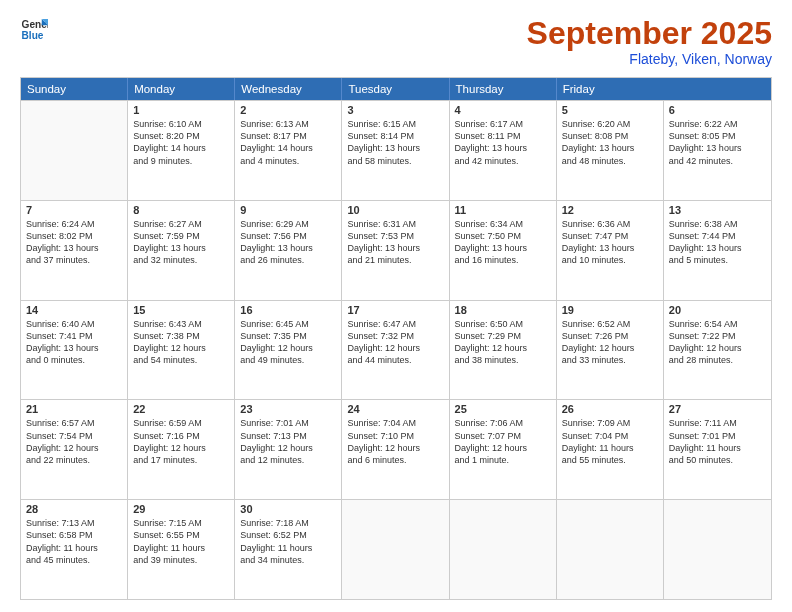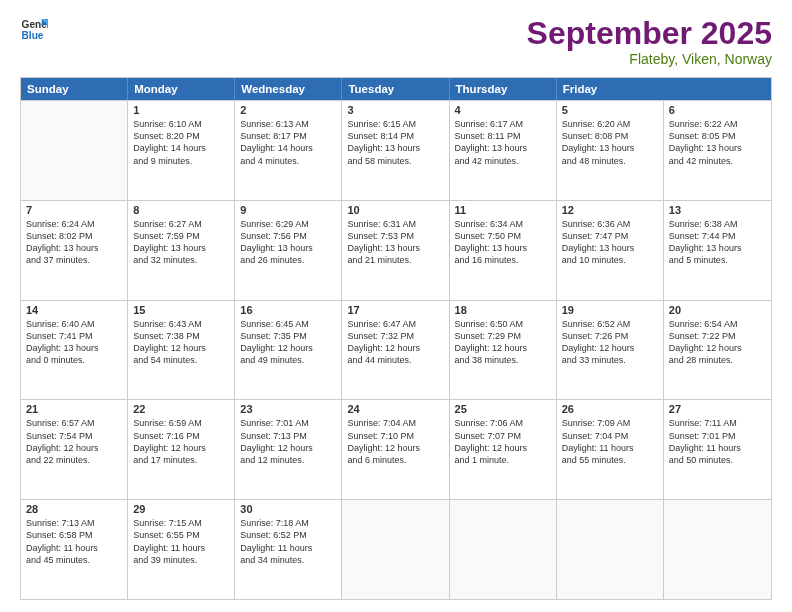--- a/index.html
+++ b/index.html
@@ -31,42 +31,42 @@
     .logo-icon {
       width: 28px;
       height: 28px;
     }
     .title-block {
       text-align: right;
     }
     .month-title {
       font-size: 32px;
       font-weight: bold;
-      color: #701a75;
+      color: #c2410c;
       line-height: 1.1;
     }
     .location {
       font-size: 14px;
-      color: #4d7c0f;
+      color: #1d4ed8;
     }
     .calendar {
       flex: 1;
       display: flex;
       flex-direction: column;
       border: 1px solid #ccc;
     }
     .cal-header-row {
       display: grid;
       grid-template-columns: repeat(7, 1fr);
       background: #2e6db4;
     }
     .cal-header-cell {
       color: #fff;
       font-size: 11.5px;
-      font-weight: bold;
+      font-weight: normal;
       padding: 5px 6px;
       text-align: left;
       border-right: 1px solid #5588cc;
     }
     .cal-header-cell:last-child { border-right: none; }
     .cal-body {
       flex: 1;
       display: flex;
       flex-direction: column;
     }

